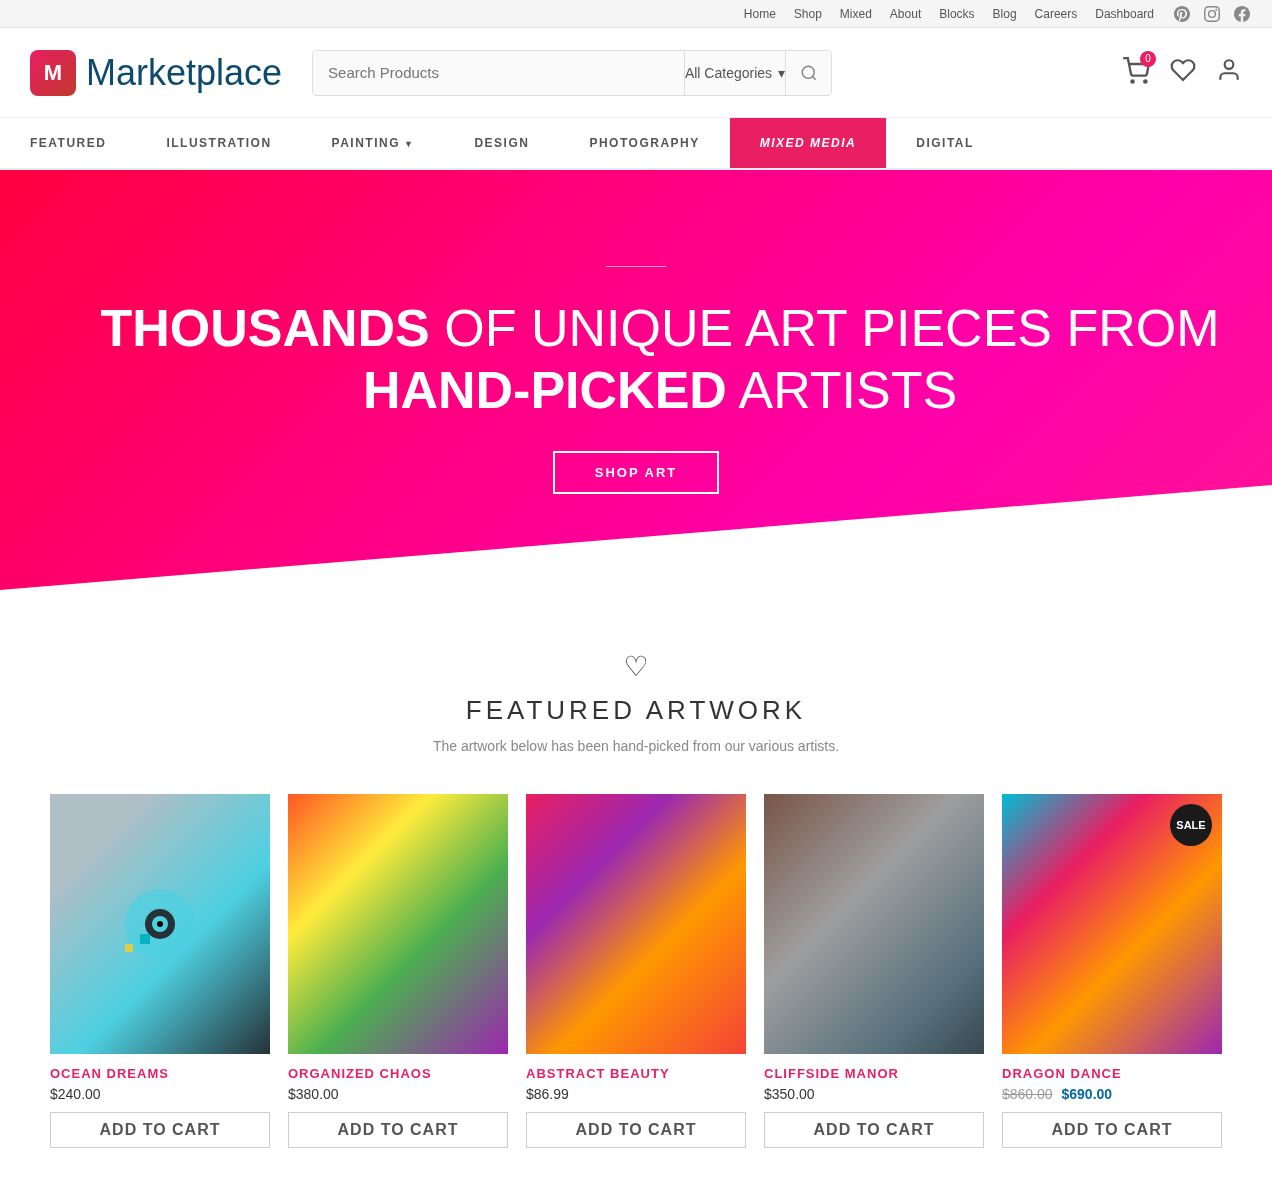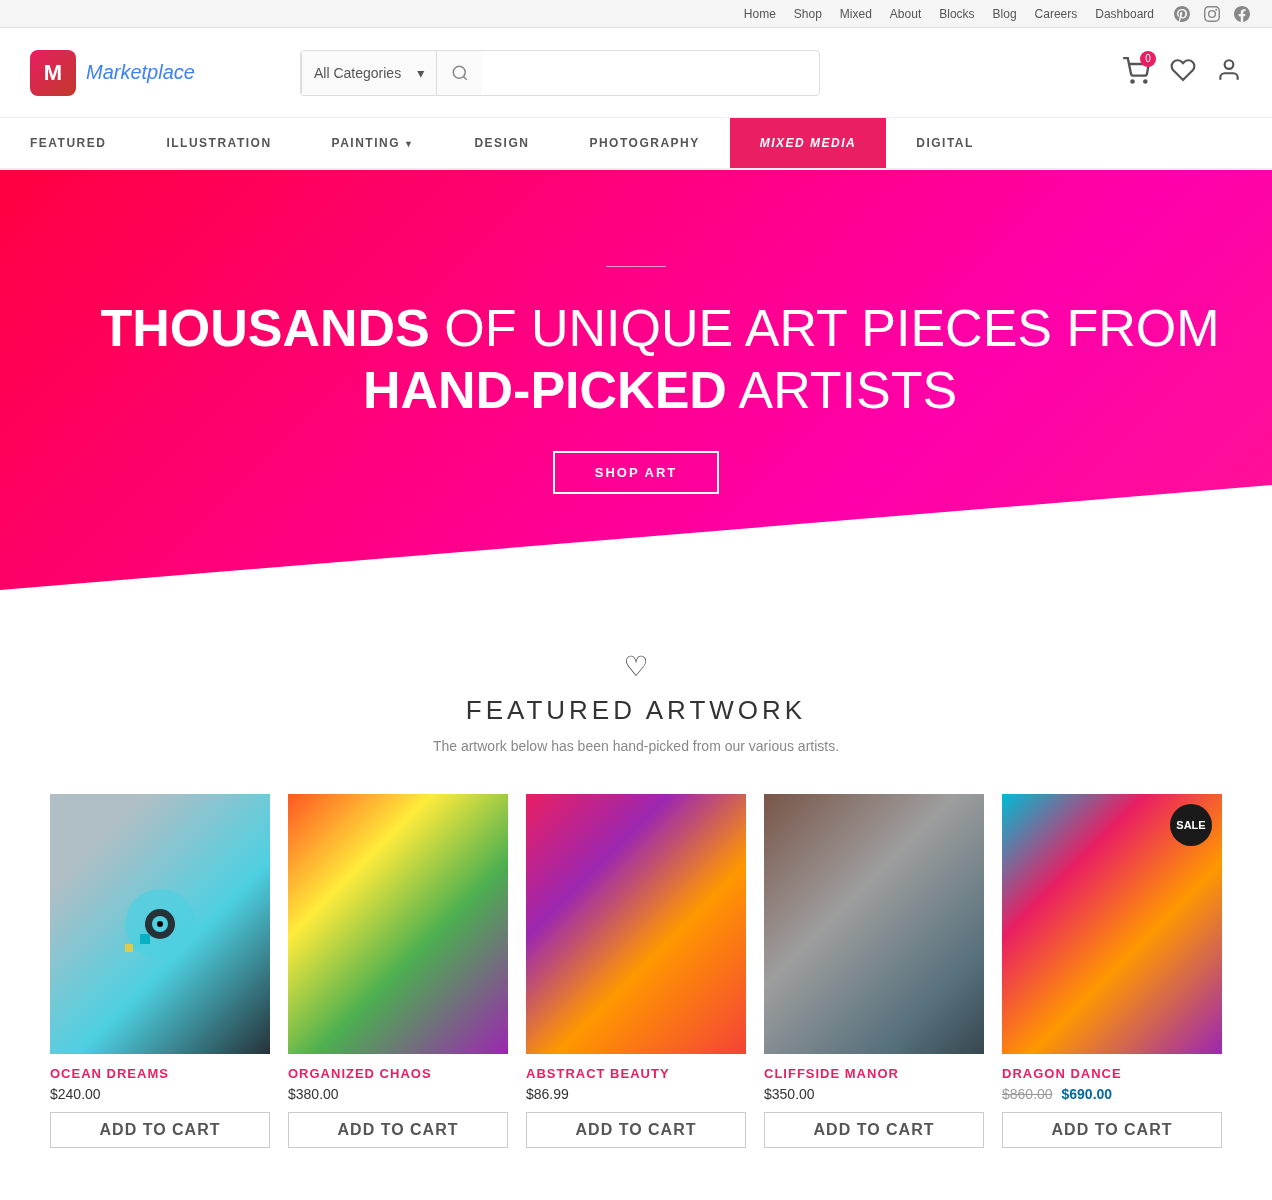--- a/index.html
+++ b/index.html
@@ -45,24 +45,23 @@
       min-width: 240px;
     }
     .logo-icon {
       width: 46px; height: 46px;
       background: linear-gradient(135deg, #e91e63, #c0392b);
       border-radius: 8px;
       display: flex; align-items: center; justify-content: center;
       color: white; font-weight: bold; font-size: 22px;
     }
     .logo-text {
-      font-size: 20px;
+      font-size: 36px;
       font-weight: 300;
-      color: #3b82f6;
-      font-style: italic;
+      color: #0c4a6e;
     }
     .search-bar {
       display: flex;
       flex: 1;
       max-width: 520px;
       margin: 0 30px;
       height: 46px;
       border: 1px solid #ddd;
       border-radius: 4px;
       overflow: hidden;
@@ -71,27 +70,27 @@
       flex: 1;
       border: none;
       outline: none;
       padding: 0 15px;
       font-size: 15px;
       color: #999;
       background: #fafafa;
     }
     .search-category {
       display: flex; align-items: center;
-      padding: 0 12px;
+      padding: 0 0;
       background: #fafafa;
       border-left: 1px solid #ddd;
       font-size: 14px;
       color: #555;
       cursor: pointer;
-      gap: 16px;
+      gap: 6px;
     }
     .search-btn {
       width: 46px;
       background: #fafafa;
       border-left: 1px solid #ddd;
       display: flex; align-items: center; justify-content: center;
       cursor: pointer;
       color: #888;
     }
     .header-icons {
@@ -332,20 +331,21 @@
 
 <header class="header">
   <div class="logo-area">
     <div class="logo-icon">
       <span>M</span>
     </div>
     <span class="logo-text">Marketplace</span>
   </div>
 
   <div class="search-bar">
+    <input class="search-input" type="text" placeholder="Search Products" style="">
     <div class="search-category">
       <span>All Categories</span>
       <span>▾</span>
     </div>
     <div class="search-btn">
       <svg width="18" height="18" viewBox="0 0 24 24" fill="none" stroke="#888" stroke-width="2">
         <circle cx="11" cy="11" r="8"></circle>
           <path d="m21 21-4.35-4.35"></path>
       </svg>
     </div>

